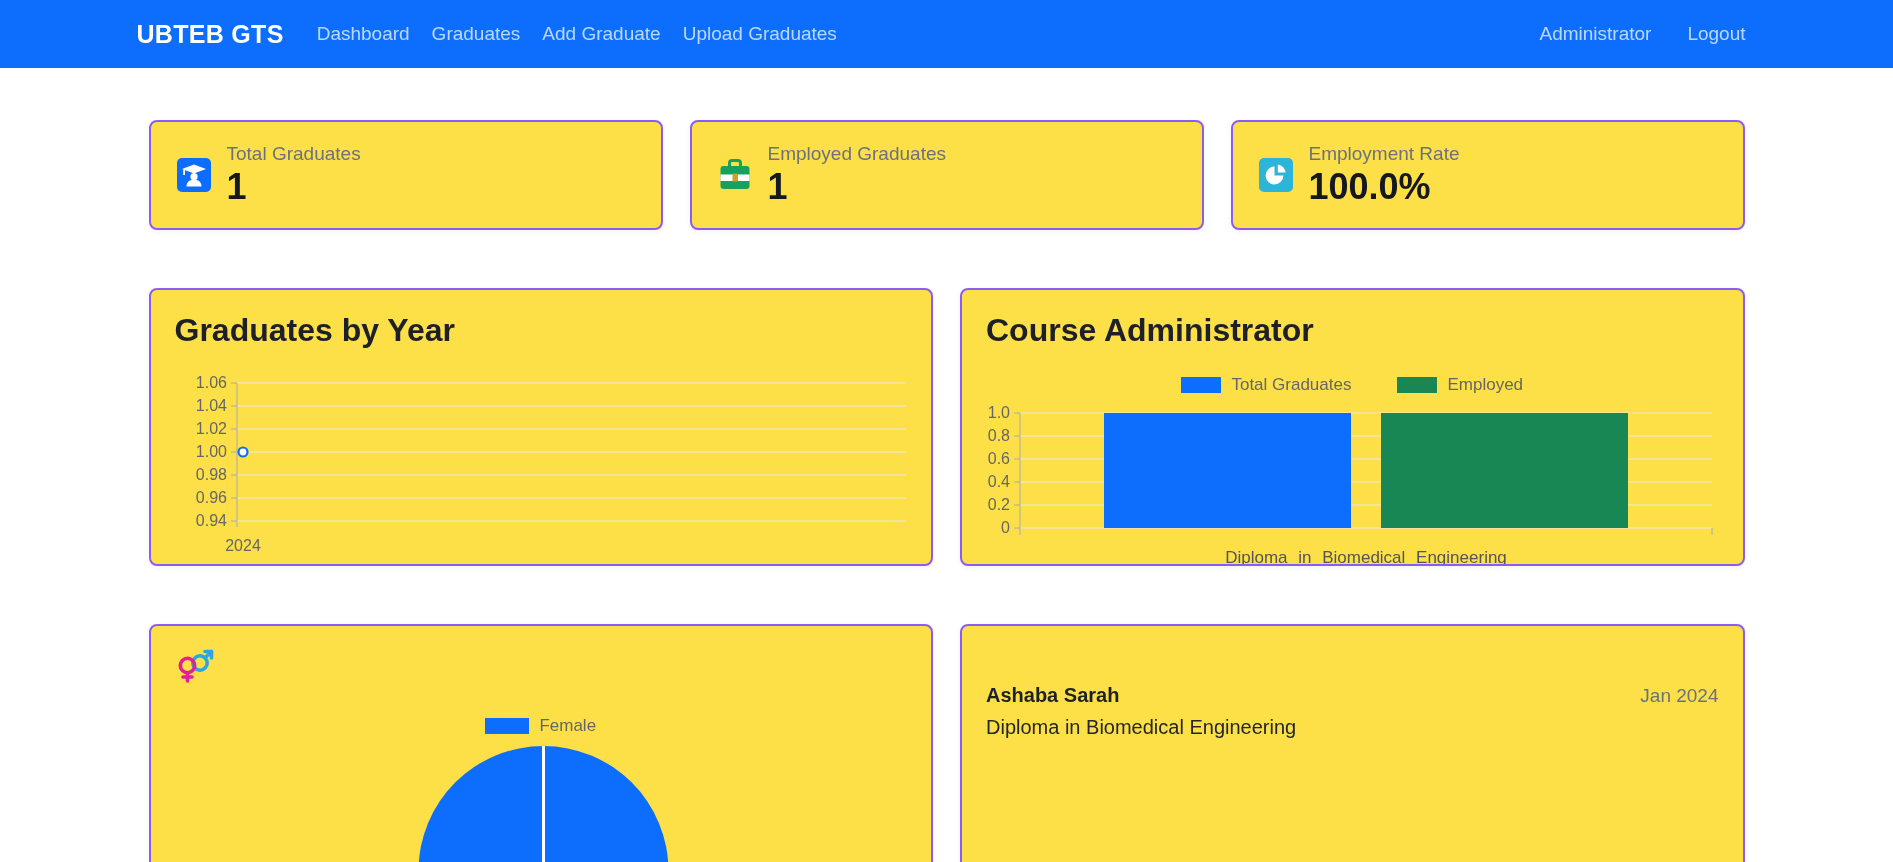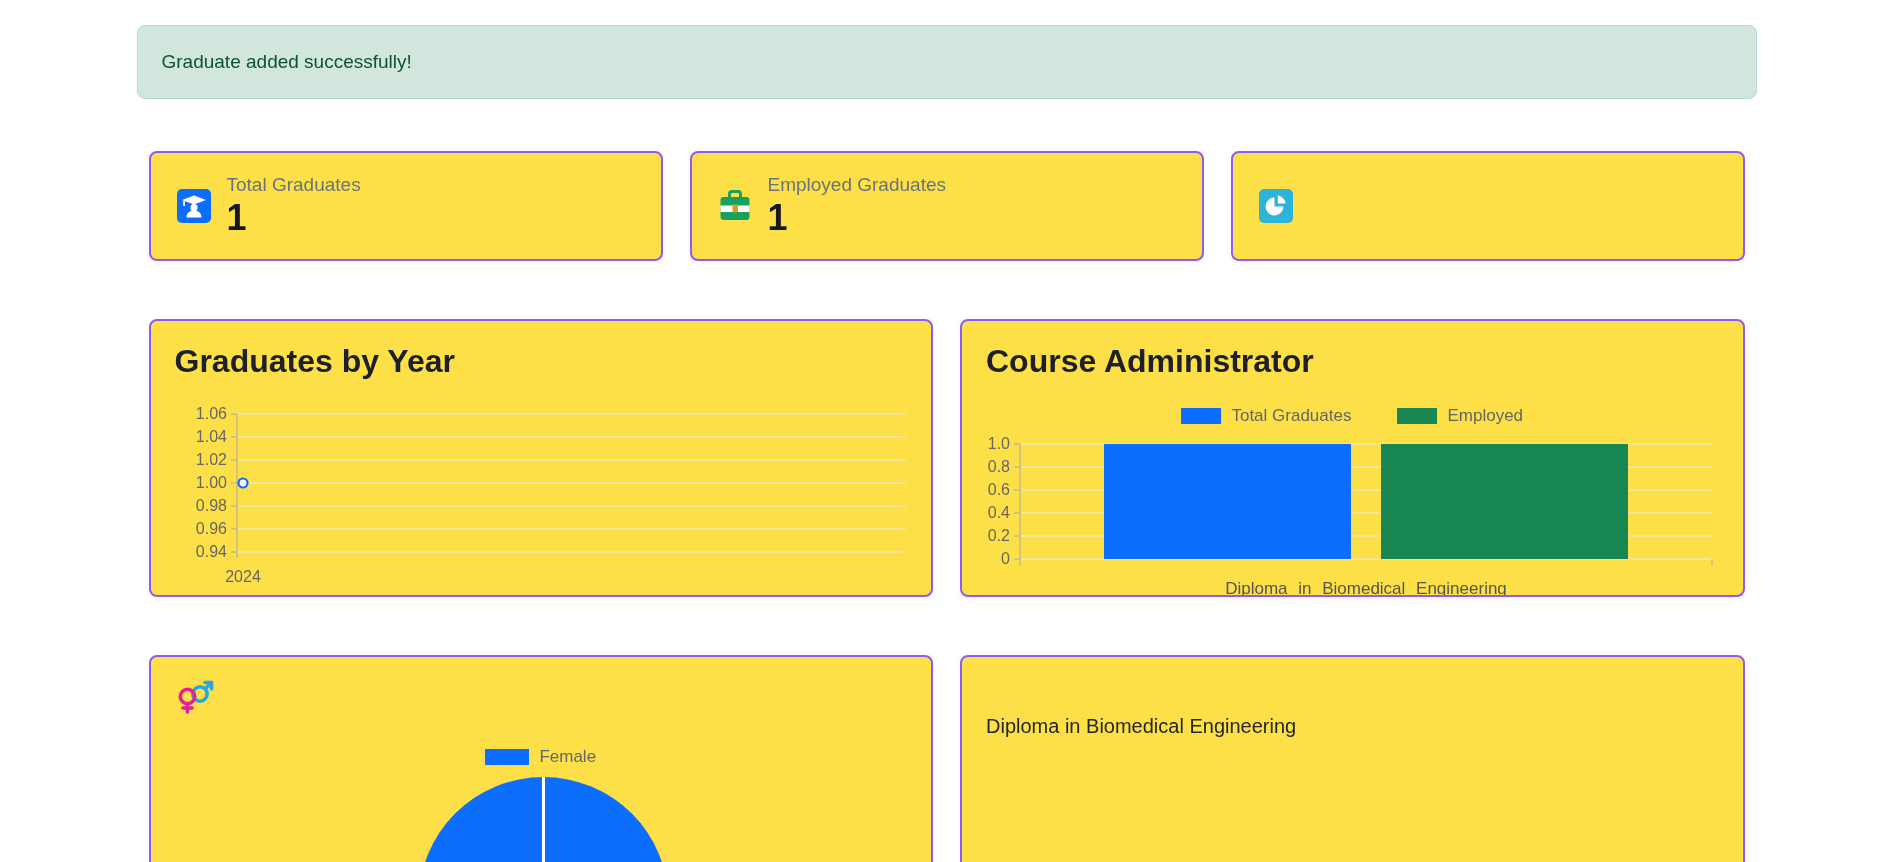--- a/index.html
+++ b/index.html
@@ -51,24 +51,38 @@
   .grad-row { display:flex; justify-content:space-between; align-items:baseline; }
   .grad-name { font-size:20px; font-weight:700; color:#1d2127; }
   .grad-date { font-size:19px; color:#6a737b; }
   .grad-course { font-size:20px; color:#23272b; margin-top:9px; }
 </style>
 </head>
 <body>
 
 <div class="page">
 
+  <nav class="navbar" style="background-color: rgb(13, 110, 253);">
+    <div class="nav-inner">
+      <a class="brand">UBTEB GTS</a>
+      <div class="nav-links">
+        <a class="nav-link">Dashboard</a>
+        <a class="nav-link">Graduates</a>
+        <a class="nav-link">Add Graduate</a>
+        <a class="nav-link">Upload Graduates</a>
+      </div>
+      <div class="nav-right">
+        <a class="nav-link">Administrator</a>
+        <a class="nav-link">Logout</a>
+      </div>
+    </div>
+  </nav>
 
   <main class="container">
 
-    <div class="alert" style="background-color: rgb(209, 231, 221); color: rgb(15, 81, 50);">Graduate added successfully!</div>
 
     <div class="row stats-row">
 
       <div class="card stat-card">
         <span class="stat-icon" style="color: rgb(13, 110, 253);">
           <svg width="34" height="34" viewBox="0 0 34 34">
             <rect width="34" height="34" rx="5" fill="currentColor"></rect>
             <polygon points="17,6.5 29,11 17,15.5 5,11" fill="#fff"></polygon>
             <rect x="6.2" y="11.5" width="1.8" height="5.5" fill="#fff"></rect>
             <circle cx="17" cy="18.7" r="3.6" fill="#fff"></circle>
@@ -96,20 +110,24 @@
         </span>
       </div>
 
       <div class="card stat-card">
         <span class="stat-icon" style="color: rgb(44, 181, 216);">
           <svg width="34" height="34" viewBox="0 0 34 34">
             <rect width="34" height="34" rx="5" fill="currentColor"></rect>
             <path d="M15.5 8.6 A8.9 8.9 0 1 0 24.4 17.5 L15.5 17.5 Z" fill="#fff"></path>
             <path d="M18.8 6.6 A8.9 8.9 0 0 1 26.6 14.4 L18.8 14.4 Z" fill="#fff"></path>
           </svg>
+        </span>
+        <span class="stat-text">
+          <span class="stat-label">Employment Rate</span>
+          <span class="stat-value">100.0%</span>
         </span>
       </div>
 
     </div>
 
     <div class="row charts-row">
 
       <div class="card chart-card">
         <div class="card-title">Graduates by Year</div>
         <div class="chart-wrap">
@@ -214,20 +232,24 @@
         <div class="pie-wrap">
           <svg id="chart-pie" width="737" height="150">
               <circle cx="368.5" cy="127" r="125" fill="#0d6efd"></circle>
               <line x1="368.5" y1="2" x2="368.5" y2="127" stroke="#fff" stroke-width="3"></line>
             </svg>
         </div>
       </div>
 
       <div class="card bottom-card">
         <div class="grad-item">
+          <div class="grad-row">
+            <span class="grad-name">Ashaba Sarah</span>
+            <span class="grad-date">Jan 2024</span>
+          </div>
           <div class="grad-course">Diploma in Biomedical Engineering</div>
         </div>
       </div>
 
     </div>
 
   </main>
 </div>
 
 </body></html>

